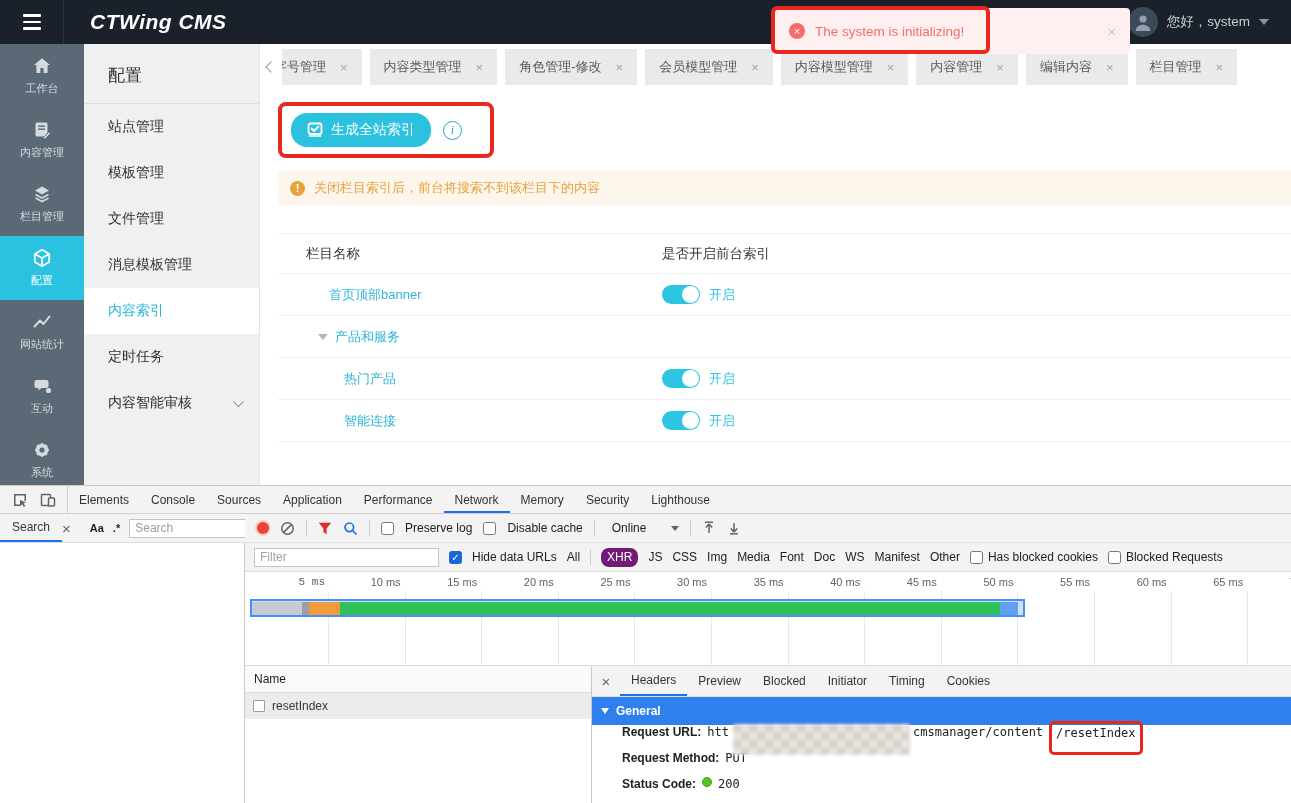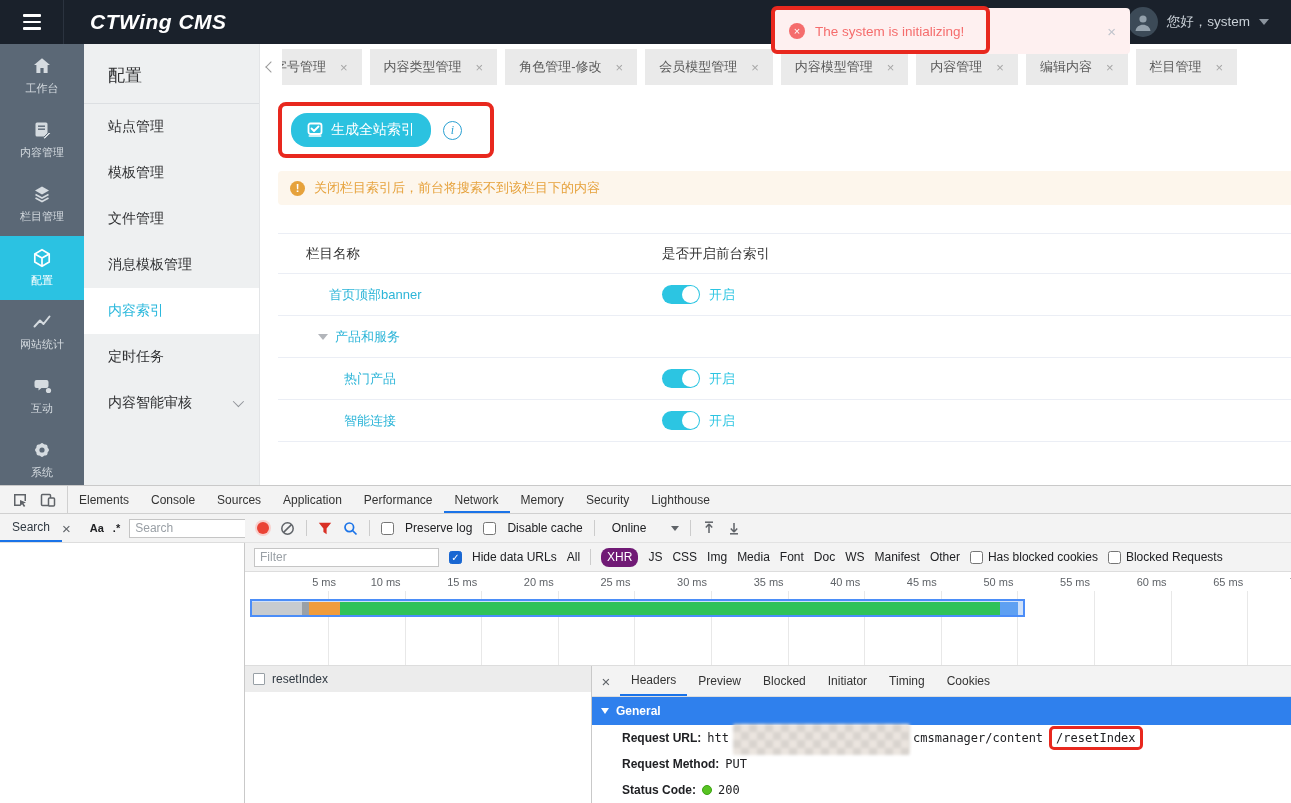--- a/index.html
+++ b/index.html
@@ -116,21 +116,21 @@
   .req-icon { width: 12px; height: 12px; border: 1.5px solid #98a0a6; background: #fff; border-radius: 1px; flex: none; }
 
   .req-details { flex: 1; min-width: 0; display: flex; flex-direction: column; position: relative; }
   .det-tabs { height: 31px; background: #f3f3f3; border-bottom: 1px solid #ddd; display: flex; align-items: stretch; flex: none; }
   .det-close { width: 28px; display: flex; align-items: center; justify-content: center; color: #5f6368; font-size: 15px; cursor: pointer; }
   .det-tab { padding: 0 11px; display: flex; align-items: center; color: #333; cursor: pointer; }
   .det-tab.active { border-bottom: 2px solid #1a73e8; }
   .det-content { flex: 1; position: relative; background: #fff; overflow: hidden; }
   .general-bar { height: 28px; background: #2f80ed; color: #fff; font-weight: bold; display: flex; align-items: center; gap: 7px; padding-left: 9px; cursor: pointer; }
   .gen-tri { width: 0; height: 0; border-left: 4.5px solid transparent; border-right: 4.5px solid transparent; border-top: 6px solid #fff; }
-  .kv-row { height: 26px; display: flex; align-items: center; gap: 6px; padding-left: 30px; }
+  .kv-row { height: 26px; display: flex; gap: 6px; padding-left: 30px; }
   .kv-label { font-weight: bold; color: #202124; }
   .mono { font-family: "DejaVu Sans Mono", "Liberation Mono", monospace; font-size: 12px; color: #202124; }
   .url-gap { display: inline-block; width: 172px; }
   .redbox { border: 3px solid #e8281e; border-radius: 5px; padding: 2px 4px; margin: -4px 0; }
   .mosaic { position: absolute; left: 141px; top: 27px; width: 177px; height: 31px; z-index: 5;
             background: repeating-conic-gradient(#ebe5df 0% 25%, #d8d3ce 0% 50%) 0 0 / 16px 16px; filter: blur(1.5px); border-radius: 2px; }
   .status-dot { width: 10px; height: 10px; border-radius: 50%; background: #58c322; border: 1px solid #3da313; flex: none; }
 
   svg.gicon { display: block; }
 </style>
@@ -473,21 +473,21 @@
             </span>
           <span class="fcheck">
               <span class="cb"></span>
               <span class="tool-label">Blocked Requests</span>
             </span>
         </div>
 
         <div class="net-timeline">
           <div>
               <div class="gridline" style="left: 83px;"></div>
-              <div class="tick-label" style="left: 31px;">5 ms</div>
+              <div class="tick-label" style="left: 20px; font-family: Liberation Mono, monospace;">5 ms</div>
               <div class="gridline" style="left: 159.6px;"></div>
               <div class="tick-label" style="left: 95.6px;">10 ms</div>
               <div class="gridline" style="left: 236.2px;"></div>
               <div class="tick-label" style="left: 172.2px;">15 ms</div>
               <div class="gridline" style="left: 312.8px;"></div>
               <div class="tick-label" style="left: 248.8px;">20 ms</div>
               <div class="gridline" style="left: 389.4px;"></div>
               <div class="tick-label" style="left: 325.4px;">25 ms</div>
               <div class="gridline" style="left: 466px;"></div>
               <div class="tick-label" style="left: 402px;">30 ms</div>
@@ -511,20 +511,21 @@
             <span class="seg" style="width:50px;background:#c7cbcf;"></span>
             <span class="seg" style="width:7px;background:#9aa0a6;"></span>
             <span class="seg" style="width:31px;background:#f09c3c;"></span>
             <span class="seg" style="width:660px;background:#2ec258;"></span>
             <span class="seg" style="width:18px;background:#5ea0f2;"></span>
           </div>
         </div>
 
         <div class="net-requests">
           <div class="req-list">
+            <div class="req-header">Name</div>
             <div class="req-row">
               <span class="req-icon"></span>
               <span>resetIndex</span>
             </div>
             <div style="flex:1;background:#fff;"></div>
           </div>
 
           <div class="req-details">
             <div class="det-tabs">
               <span class="det-close">×</span>

